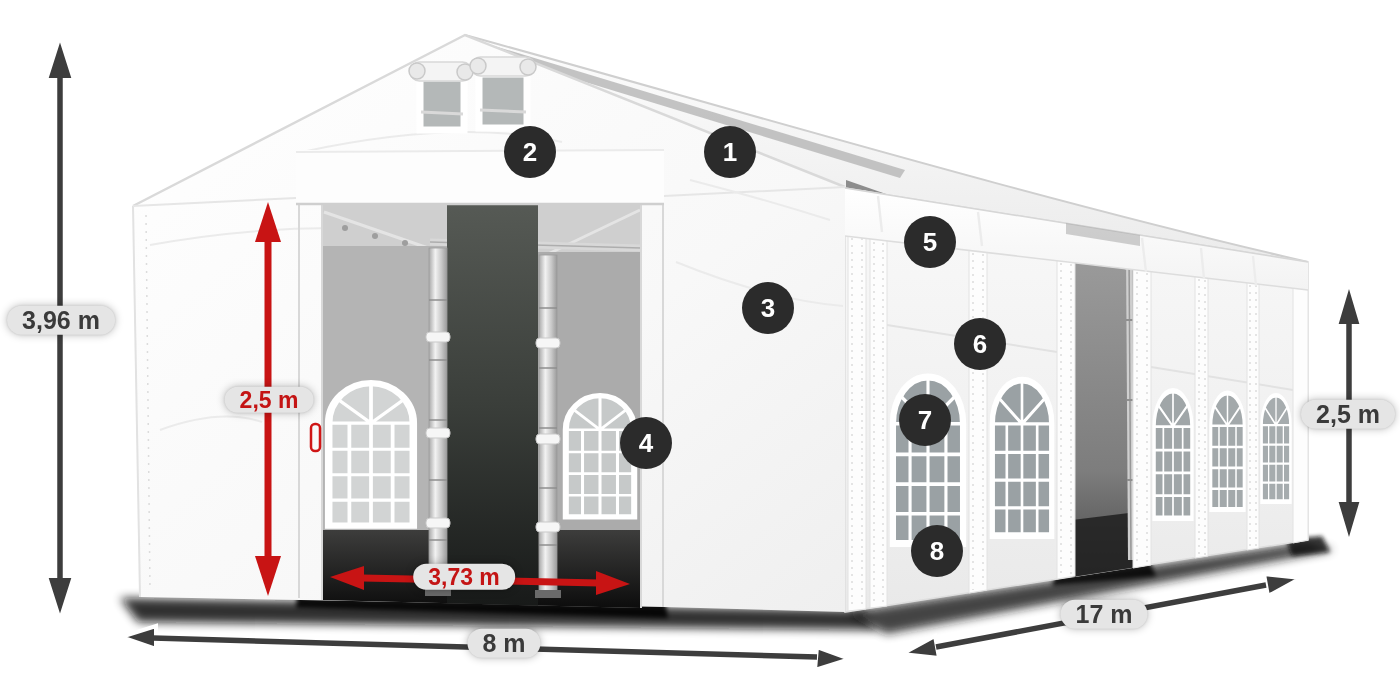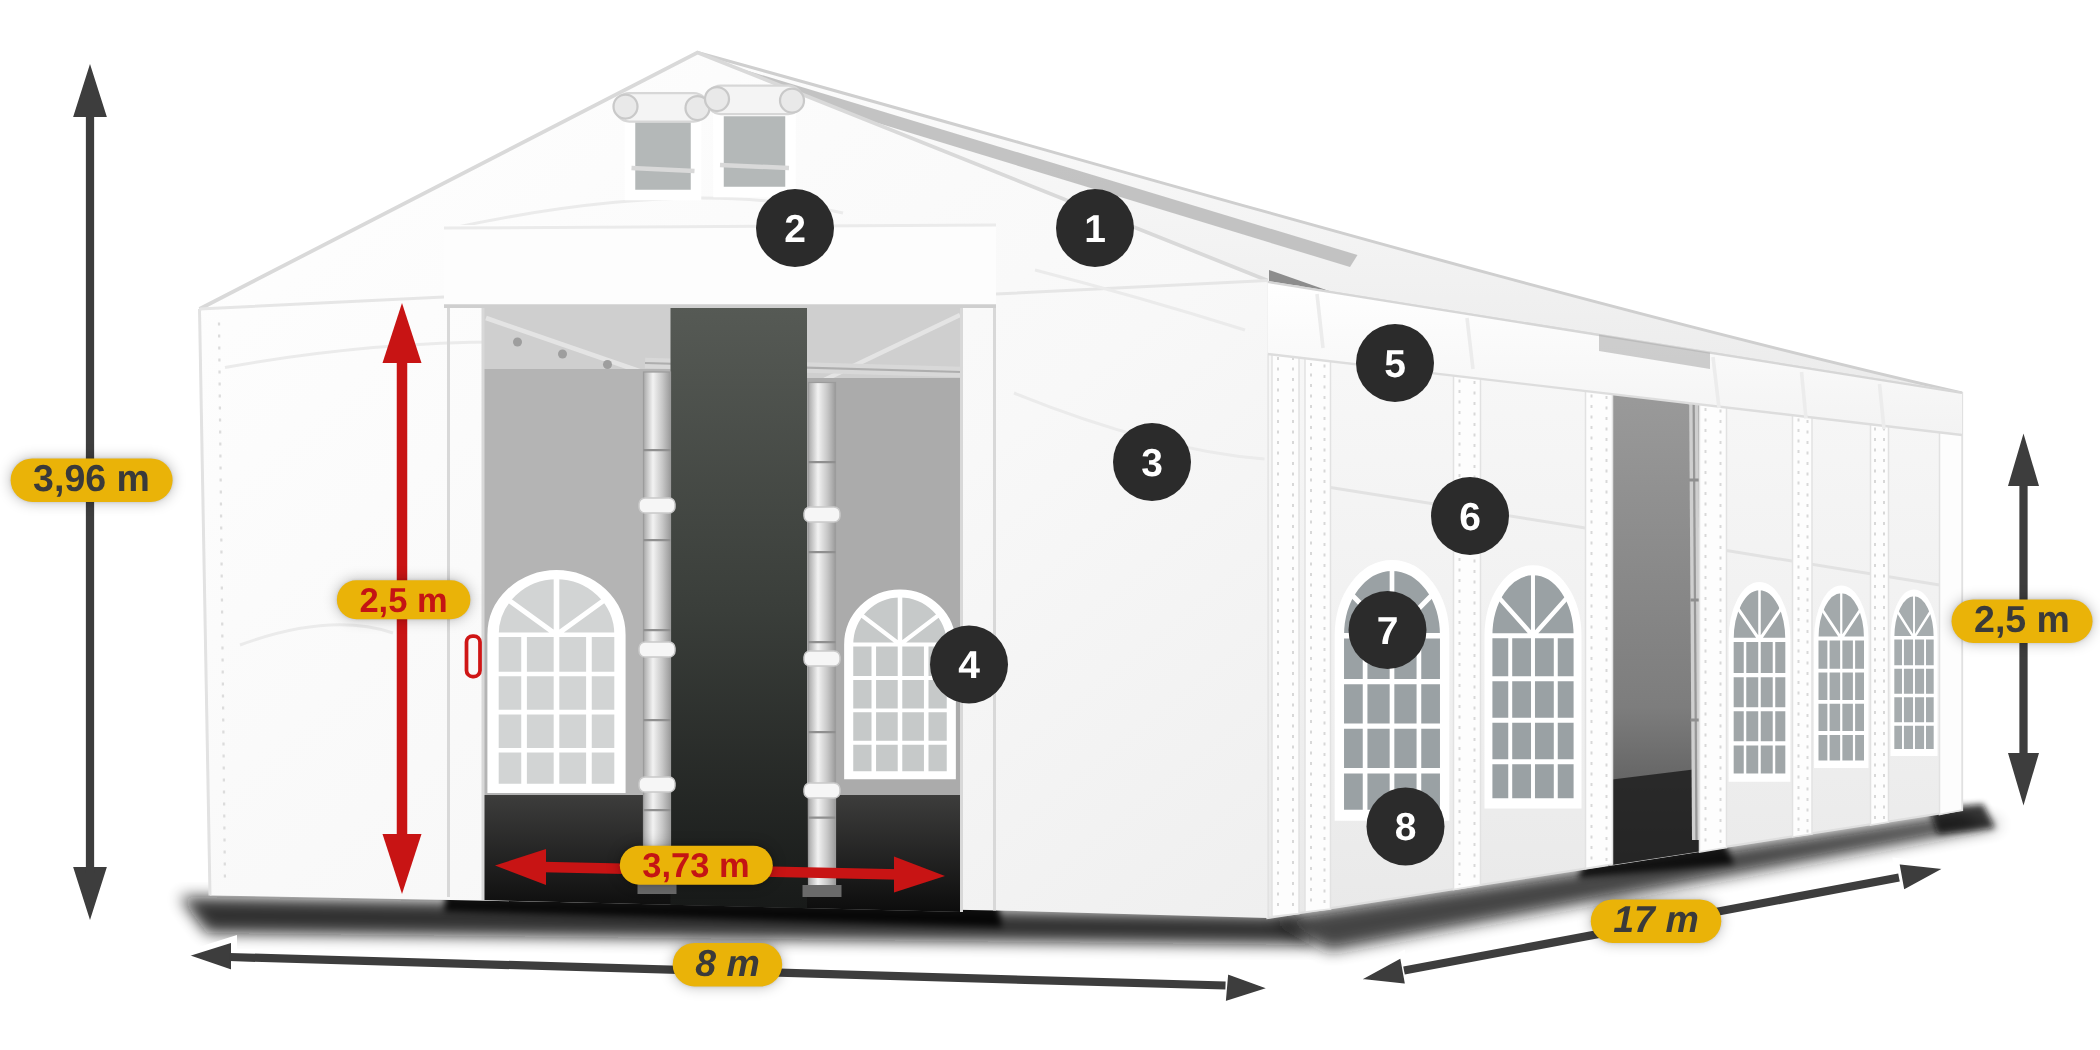--- a/index.html
+++ b/index.html
@@ -3,21 +3,21 @@
 <meta charset="utf-8">
 <style>
   html,body{margin:0;padding:0;background:#ffffff;}
   .stage{
     position:relative;width:1400px;height:700px;background:#ffffff;
     overflow:hidden;font-family:"Liberation Sans", sans-serif;
   }
   .stage svg{position:absolute;left:0;top:0;}
   .dim-label{
     position:absolute;transform:translate(-50%,-50%);
-    background:#eab308;border-radius:20px;padding:0 15px;
+    background:#e5e5e5;border-radius:20px;padding:0 15px;
     font-size:25px;font-weight:bold;color:#3a3a3a;white-space:nowrap;
     box-shadow:0 0 9px rgba(0,0,0,.28), 0 0 2px rgba(0,0,0,.12);
     line-height:1.15;z-index:5;
   }
   .dim-label.red{color:#c41414;}
   .callout{
     position:absolute;transform:translate(-50%,-50%);
     width:52px;height:52px;border-radius:50%;background:#2b2b2b;
     color:#ffffff;font-size:26px;font-weight:bold;
     display:flex;align-items:center;justify-content:center;
@@ -276,22 +276,22 @@
       <path d="M1349,324 L1349,502" stroke="#ffffff" stroke-width="11"></path>
       <path d="M1349,282 L1362,326 L1336,326 Z" fill="#3d3d3d" stroke="#ffffff" stroke-width="4"></path>
       <path d="M1349,544 L1362,500 L1336,500 Z" fill="#3d3d3d" stroke="#ffffff" stroke-width="4"></path>
       <path d="M1349,324 L1349,502" stroke="#3d3d3d" stroke-width="5.5"></path>
     </g>
   </svg>
 
   <div class="dim-label" style="left:61px;top:320px;">3,96 m</div>
   <div class="dim-label red" style="left:269px;top:400px;font-size:23px;">2,5 m</div>
   <div class="dim-label red" style="left:464px;top:577px;font-size:23px;">3,73 m</div>
-  <div class="dim-label" style="left:485px;top:643px;font-style:italic;">8 m</div>
-  <div class="dim-label" style="left:1104px;top:614px;font-style:italic;">17 m</div>
+  <div class="dim-label" style="left:504px;top:643px;">8 m</div>
+  <div class="dim-label" style="left:1104px;top:614px;">17 m</div>
   <div class="dim-label" style="left:1348px;top:414px;">2,5 m</div>
 
   <div class="callout" style="left:730px;top:152px;">1</div>
   <div class="callout" style="left:530px;top:152px;">2</div>
   <div class="callout" style="left:768px;top:308px;">3</div>
   <div class="callout" style="left:646px;top:443px;">4</div>
   <div class="callout" style="left:930px;top:242px;">5</div>
   <div class="callout" style="left:980px;top:344px;">6</div>
   <div class="callout" style="left:925px;top:420px;">7</div>
   <div class="callout" style="left:937px;top:551px;">8</div>

